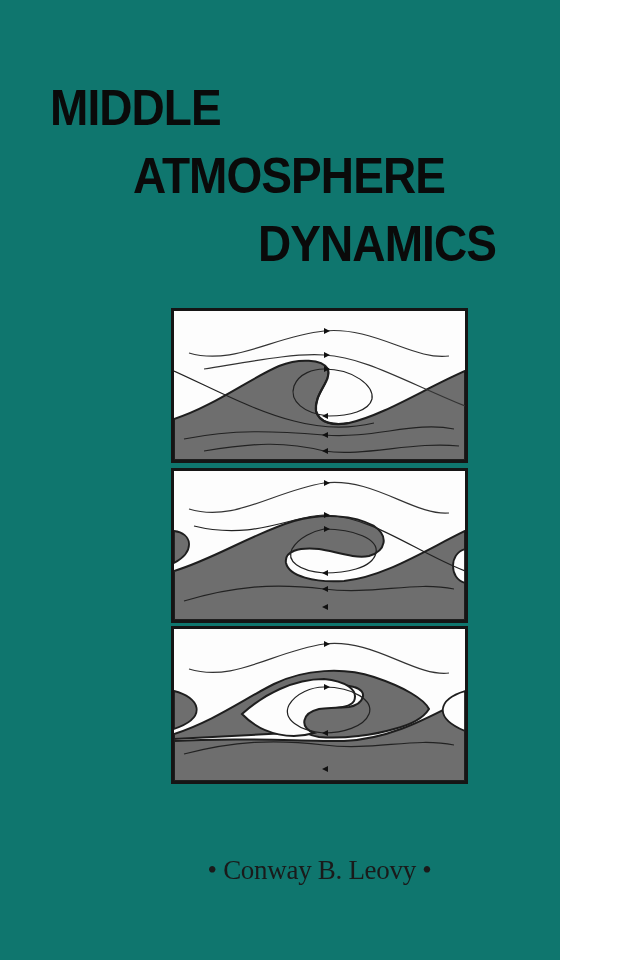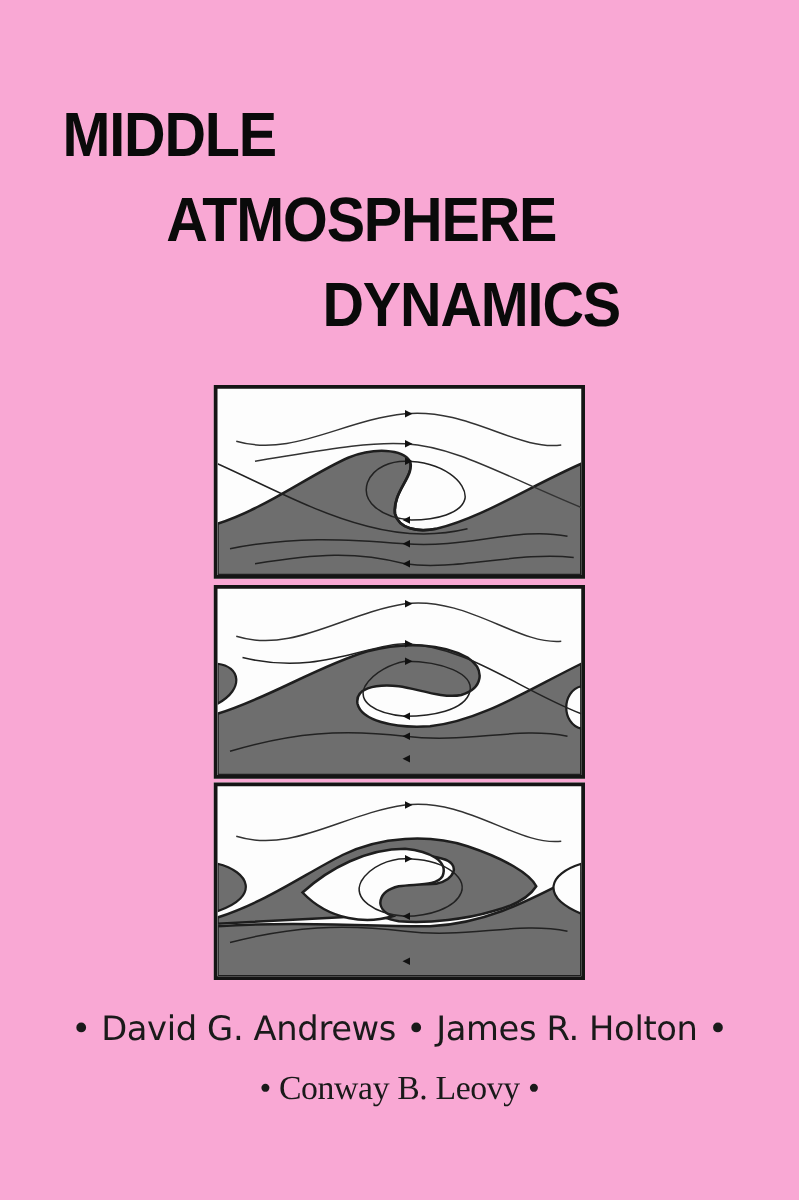--- a/index.html
+++ b/index.html
@@ -1,21 +1,21 @@
 <!DOCTYPE html>
 <html><head>
 <meta charset="utf-8">
 <style>
   html, body { margin: 0; padding: 0; }
   body {
     width: 639px; height: 960px; background: #ffffff;
     position: relative; overflow: hidden;
     font-family: "Liberation Sans", sans-serif;
   }
-  .cover { position: absolute; left: 0; top: 0; width: 639px; height: 960px; background: #f9a8d4; }
+  .cover { position: absolute; left: 0; top: 0; width: 560px; height: 960px; background: #0f766e; }
   .title-line {
     position: absolute; margin: 0;
     font-family: "Liberation Sans", sans-serif;
     font-weight: bold; color: #0a0a0a;
     font-size: 50px; line-height: 52px;
     letter-spacing: -1px;
     transform: scaleX(0.92); transform-origin: left top;
     white-space: nowrap;
   }
   #t1 { left: 50px; top: 82px; }
@@ -117,16 +117,15 @@
 
         <polygon points="150,12 156,15 150,18" fill="#111"></polygon>
         <polygon points="150,55 156,58 150,61" fill="#111"></polygon>
         <polygon points="154,101 148,104 154,107" fill="#111"></polygon>
         <polygon points="154,137 148,140 154,143" fill="#111"></polygon>
       </svg>
     </div>
 
   </div>
 
-  <div class="authors" id="a1">• David G. Andrews • James R. Holton •</div>
   <div class="authors" id="a2">• Conway B. Leovy •</div>
 
 </div>
 
 </body></html>

